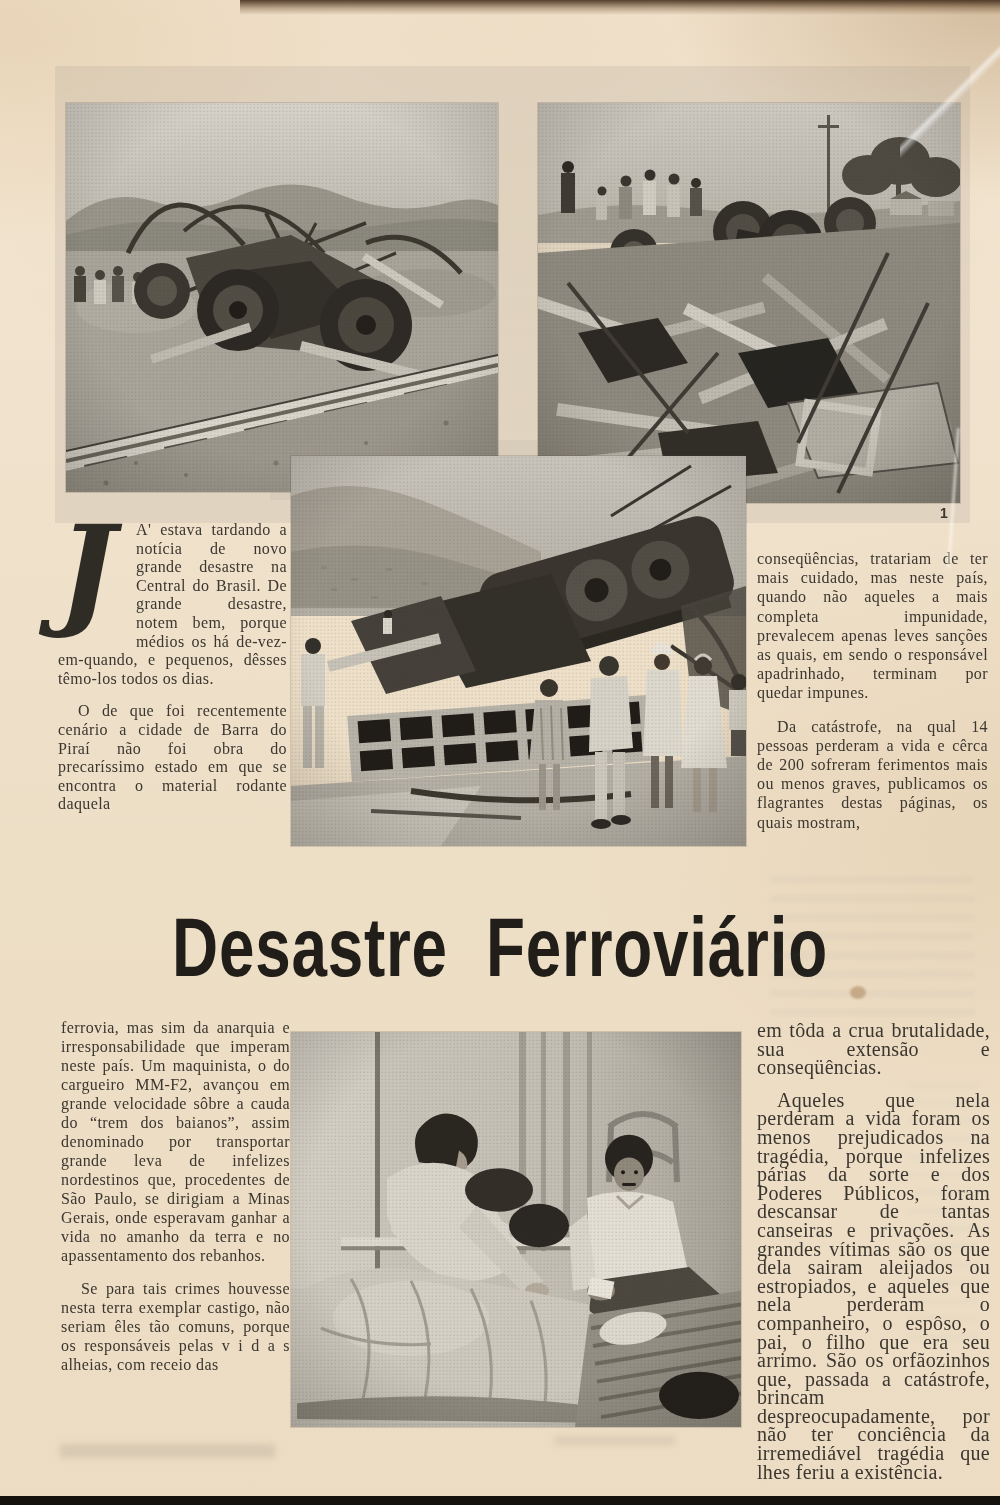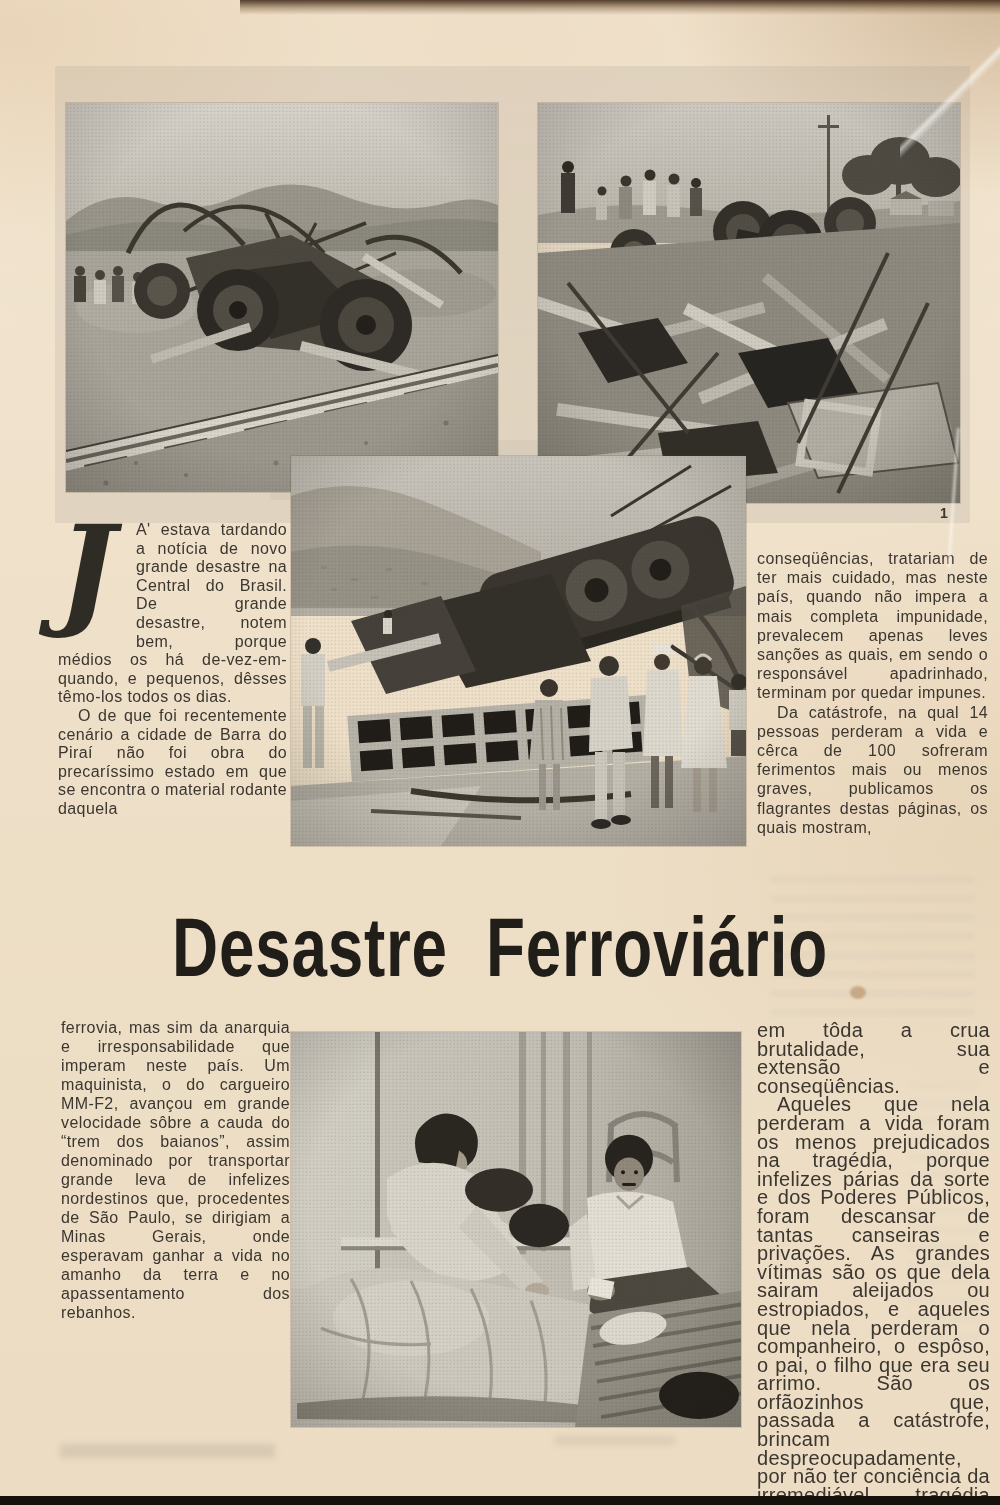--- a/index.html
+++ b/index.html
@@ -21,22 +21,22 @@
 
   figure{margin:0;padding:0;}
   .photo{position:absolute;box-shadow:0 0 0 1px rgba(70,62,50,.18);}
   .photo svg{display:block;width:100%;height:100%;}
   .photo1{left:66px;top:103px;width:432px;height:389px;}
   .photo2{left:538px;top:103px;width:422px;height:400px;}
   .photo3{left:291px;top:456px;width:455px;height:390px;}
   .photo4{left:291px;top:1032px;width:450px;height:395px;}
 
   .col{position:absolute;width:229px;text-align:justify;color:#3b362f;}
-  .col p{margin:0;}
-  .col p + p{text-indent:20px;margin-top:0;}
+  .col p{margin:0;font-family:Liberation Serif, serif;}
+  .col p + p{text-indent:20px;margin-top:14px;}
   .col-tl{left:58px;top:521px;font-size:16px;line-height:18.6px;letter-spacing:.4px;}
   .col-tr{left:757px;top:549px;width:231px;font-size:16px;line-height:19.2px;letter-spacing:.4px;}
   .col-bl{left:61px;top:1018px;font-size:16px;line-height:19px;letter-spacing:.4px;}
   .col-br{left:757px;top:1021px;width:233px;font-size:20px;line-height:18.6px;letter-spacing:.3px;}
 
   .dropcap{float:left;width:72px;height:110px;margin:2px 6px 0 0;
     font-family:"DejaVu Serif",serif;font-style:italic;font-weight:700;
     font-size:122px;line-height:94px;color:#2f2b25;}
 
   .headline{position:absolute;left:0;top:899px;width:1000px;margin:0;text-align:center;
@@ -426,30 +426,31 @@
     </svg>
   </figure>
 
   <div class="col col-tl">
     <div class="dropcap">J</div>
     <p>A' estava tardando a notícia de novo grande desastre na Central do Brasil. De grande desastre, notem bem, porque médios os há de-vez-em-quando, e pequenos, dêsses têmo-los todos os dias.</p>
     <p>O de que foi recentemente cenário a cidade de Barra do Piraí não foi obra do precaríssimo estado em que se encontra o material rodante daquela</p>
   </div>
 
   <div class="col col-tr">
-    <p>conseqüências, tratariam de ter mais cuidado, mas neste país, quando não impera a mais completa impunidade, prevalecem apenas leves sanções as quais, em sendo o responsável apadrinhado, terminam por quedar impunes.</p>
-    <p>Da catástrofe, na qual 14 pessoas perderam a vida e cêrca de 100 sofreram ferimentos mais ou menos graves, publicamos os flagrantes destas páginas, os quais mostram,</p>
+    <p>conseqüências, tratariam de ter mais cuidado, mas neste país, quando não aqueles a mais completa impunidade, prevalecem apenas leves sanções as quais, em sendo o responsável apadrinhado, terminam por quedar impunes.</p>
+    <p>Da catástrofe, na qual 14 pessoas perderam a vida e cêrca de 200 sofreram ferimentos mais ou menos graves, publicamos os flagrantes destas páginas, os quais mostram,</p>
   </div>
 
   <div class="pagemark">1</div>
 
   <h1 class="headline">Desastre Ferroviário</h1>
 
   <div class="col col-bl">
     <p>ferrovia, mas sim da anarquia e irresponsabilidade que imperam neste país. Um maquinista, o do cargueiro MM-F2, avançou em grande velocidade sôbre a cauda do “trem dos baianos”, assim denominado por transportar grande leva de infelizes nordestinos que, procedentes de São Paulo, se dirigiam a Minas Gerais, onde esperavam ganhar a vida no amanho da terra e no apassentamento dos rebanhos.</p>
+    <p>Se para tais crimes houvesse nesta terra exemplar castigo, não seriam êles tão comuns, porque os responsáveis pelas v i d a s alheias, com receio das</p>
   </div>
 
   <div class="col col-br">
     <p>em tôda a crua brutalidade, sua extensão e conseqüências.</p>
     <p>Aqueles que nela perderam a vida foram os menos prejudicados na tragédia, porque infelizes párias da sorte e dos Poderes Públicos, foram descansar de tantas canseiras e privações. As grandes vítimas são os que dela sairam aleijados ou estropiados, e aqueles que nela perderam o companheiro, o espôso, o pai, o filho que era seu arrimo. São os orfãozinhos que, passada a catástrofe, brincam despreocupadamente, por não ter conciência da irremediável tragédia que lhes feriu a existência.</p>
   </div>
 
   <div class="bleed-a"></div>
   <div class="bleed-b"></div>
   <div class="stain-dot"></div>

